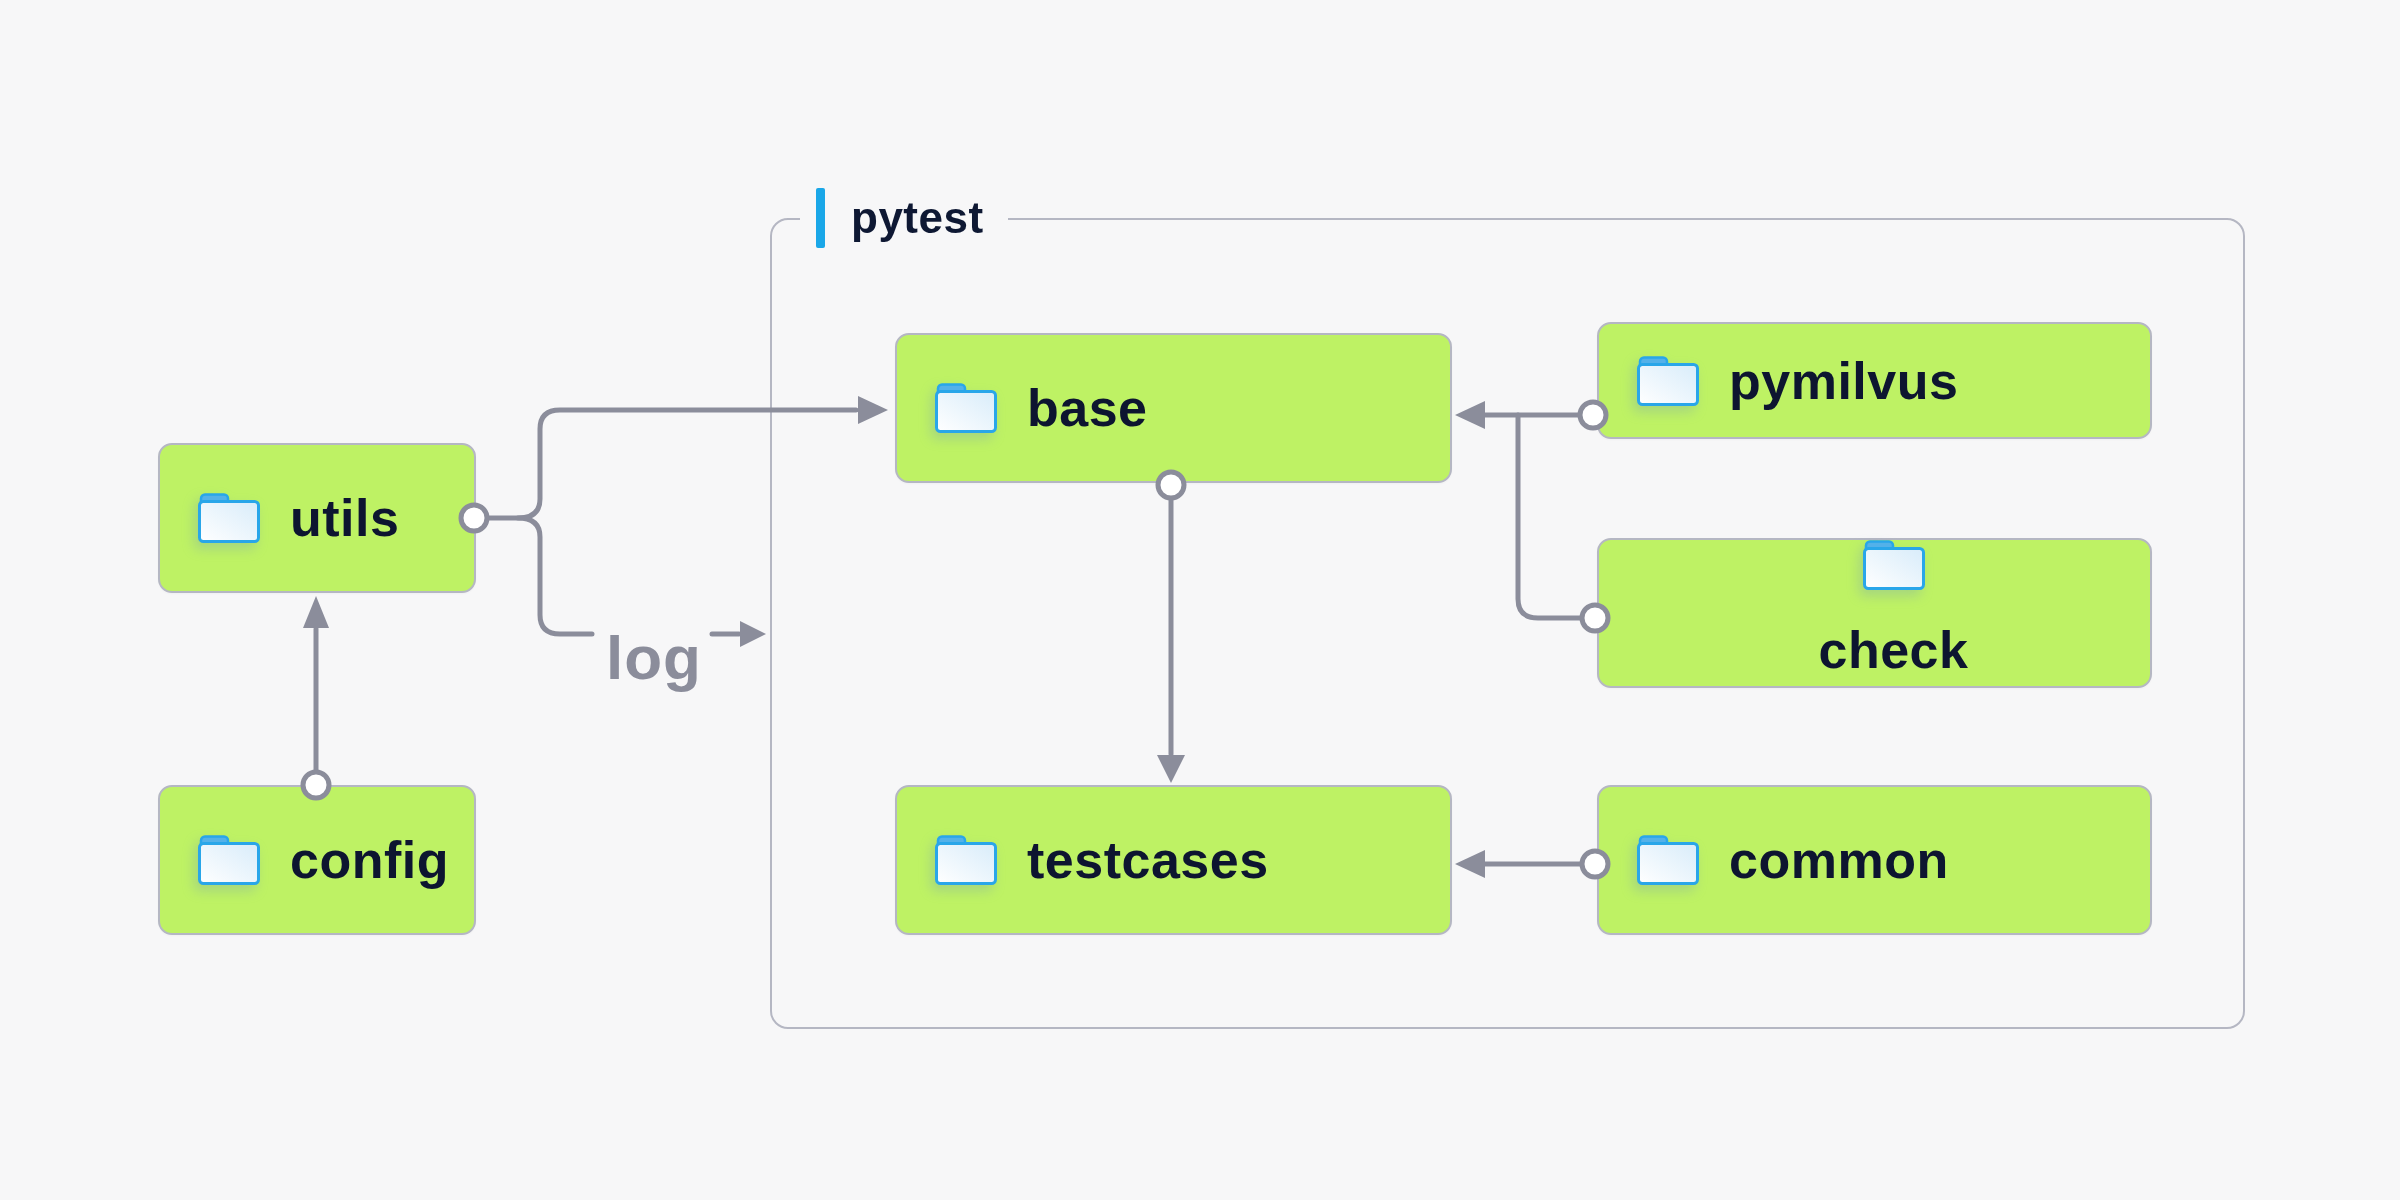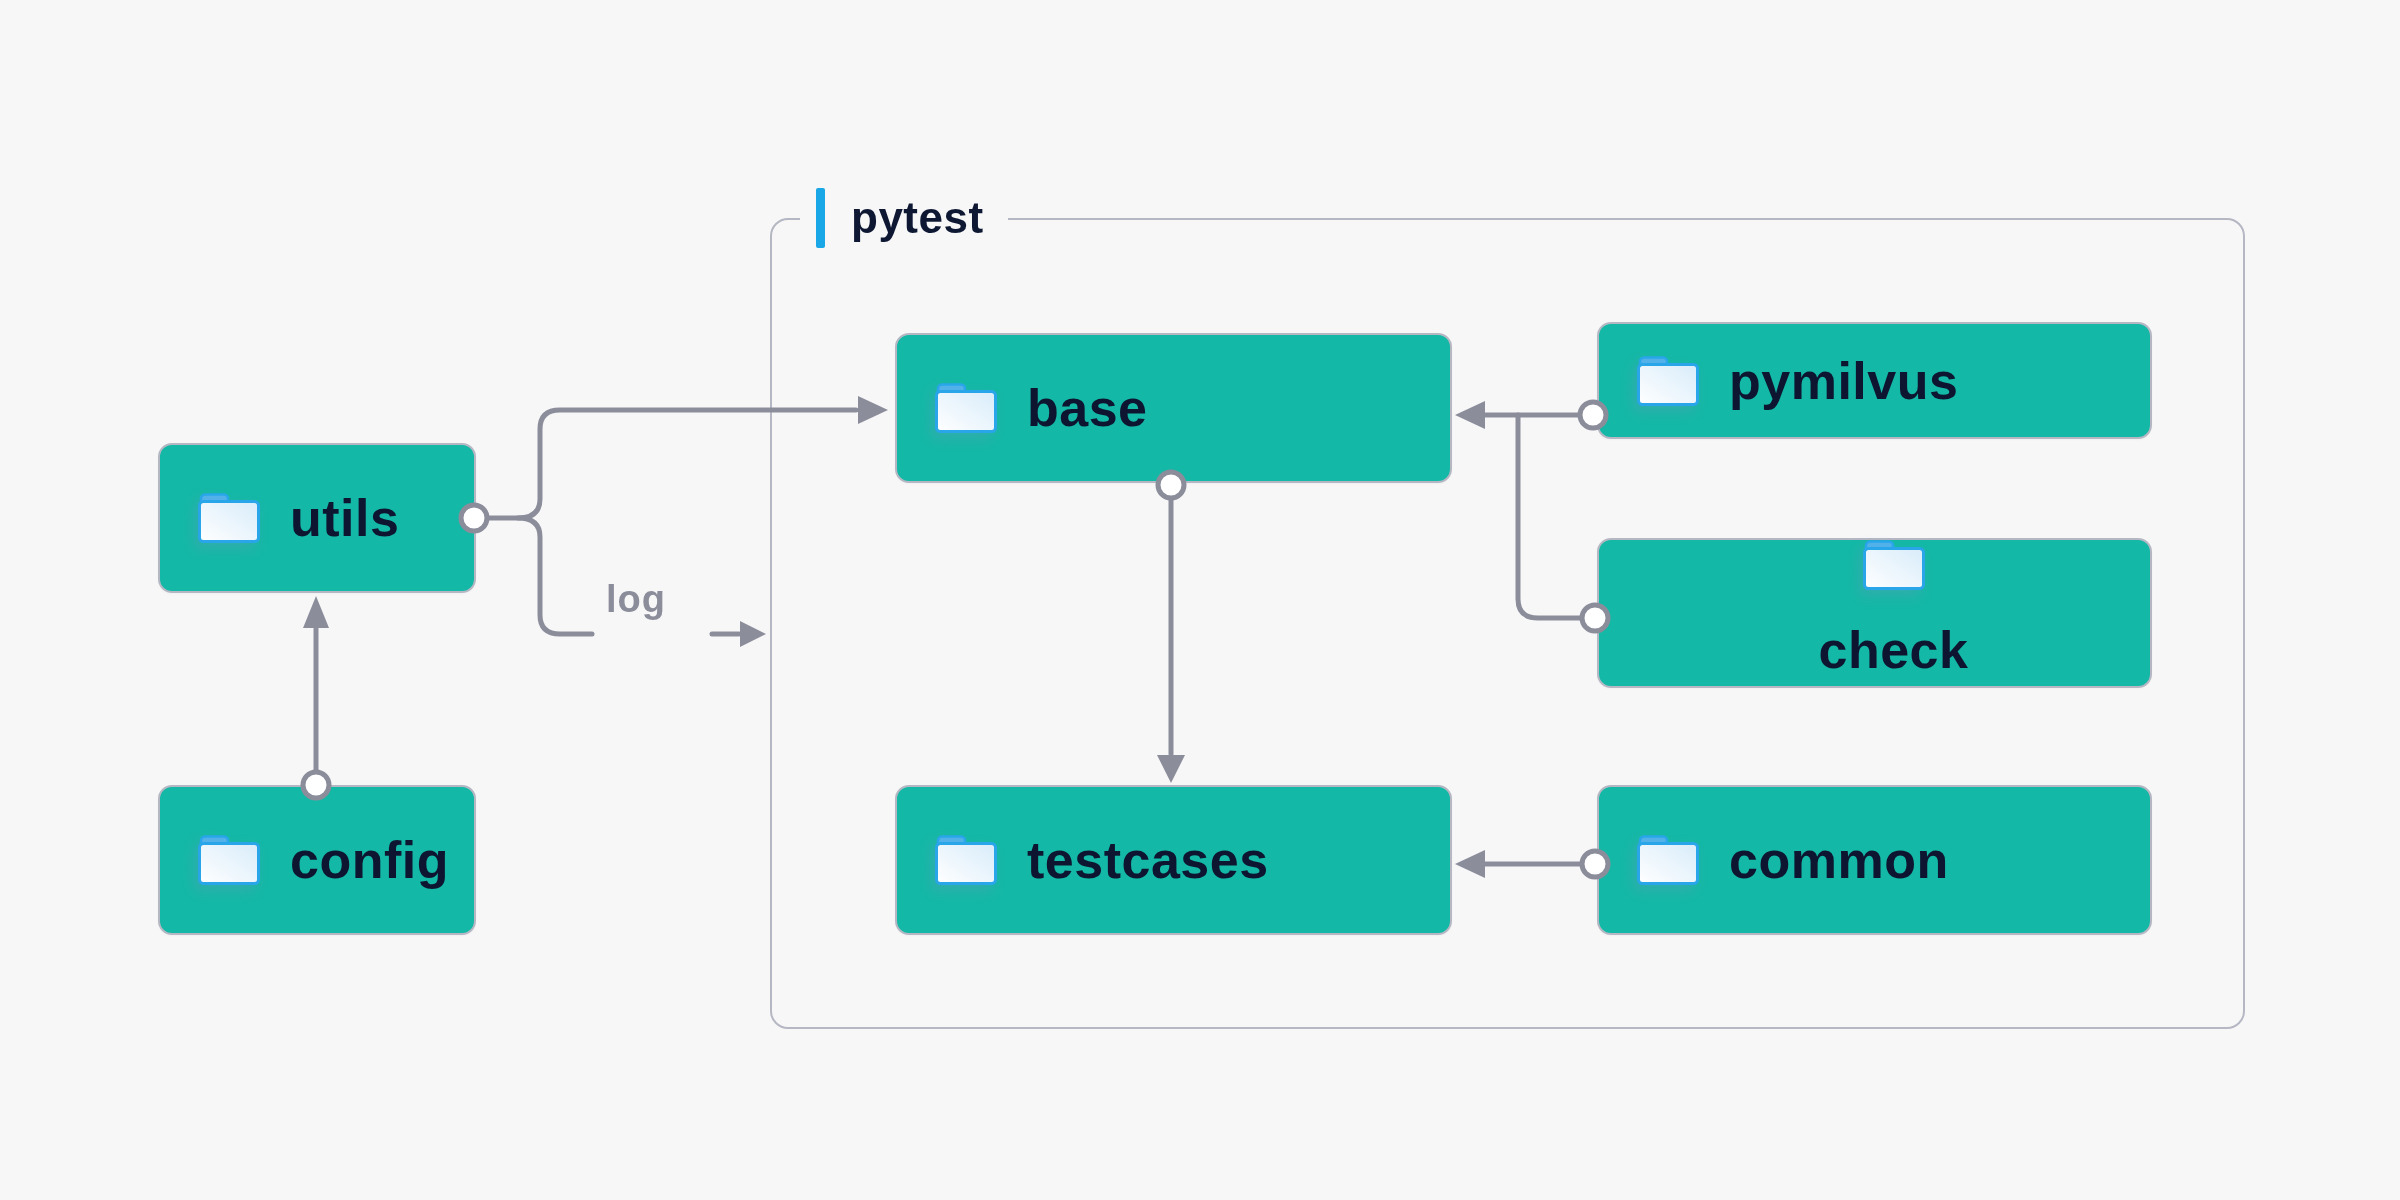--- a/index.html
+++ b/index.html
@@ -3,21 +3,21 @@
 <meta charset="utf-8">
 <style>
   html,body{margin:0;padding:0;}
   body{
     width:2400px;height:1200px;position:relative;overflow:hidden;
     background:#f7f7f8;
     font-family:"Liberation Sans",sans-serif;
   }
   
   .node{
-    position:absolute;background:#14b8a6;
+    position:absolute;background:#bef264;
     border:2px solid #b5b7c3;border-radius:14px;
     display:flex;align-items:center;gap:30px;
     padding-left:38px;box-sizing:border-box;
     box-shadow:0 1px 2px rgba(20,30,60,.03);
   }
   .node .label{
     font-size:52px;font-weight:700;color:#0d1530;letter-spacing:.5px;
     white-space:nowrap;
   }
   .folder{flex:0 0 auto;filter:drop-shadow(-4px 6px 6px rgba(110,150,190,.30));}
@@ -35,22 +35,22 @@
   }
   .container-label{
     position:absolute;left:800px;top:188px;height:60px;
     display:flex;align-items:center;gap:26px;
     background:#f7f7f8;padding:0 24px 0 16px;
   }
   .container-label .bar{width:9px;height:60px;background:#1aa7e8;border-radius:2px;}
   .container-label .text{font-size:44px;font-weight:700;color:#0e1833;letter-spacing:.5px;}
   
   .edge-label{
-    position:absolute;left:606px;top:578px;
-    font-size:38px;font-weight:600;color:#8b8d9b;letter-spacing:1px;
+    position:absolute;left:606px;top:622px;
+    font-size:62px;font-weight:600;color:#8b8d9b;letter-spacing:1px;
   }
   
   svg.overlay{position:absolute;left:0;top:0;pointer-events:none;}
 </style>
 </head>
 <body>
 
 <svg width="0" height="0" style="position:absolute">
   <defs>
     <linearGradient id="foldg" x1="0" y1="1" x2="1" y2="0">

